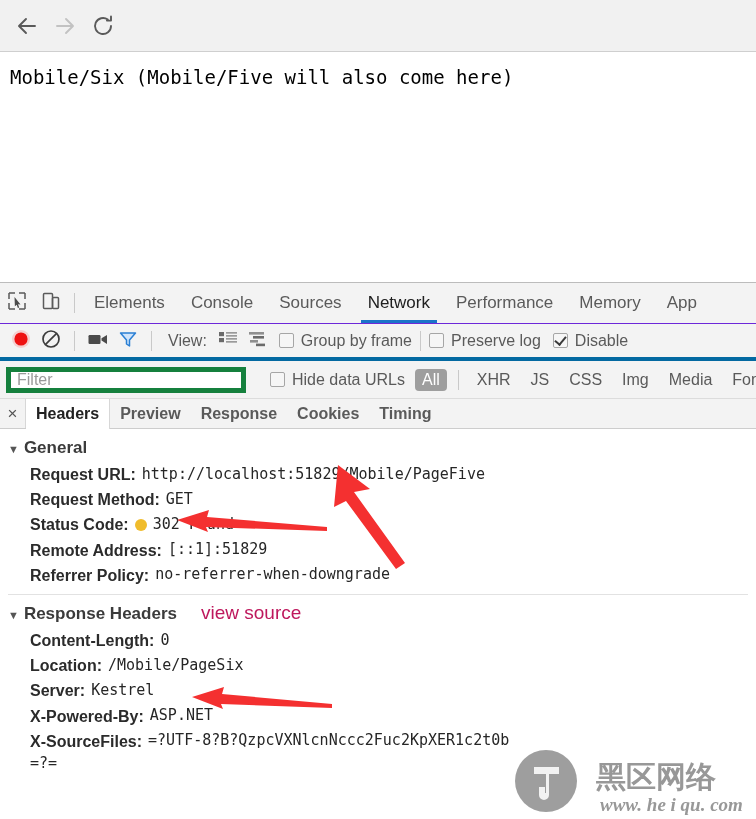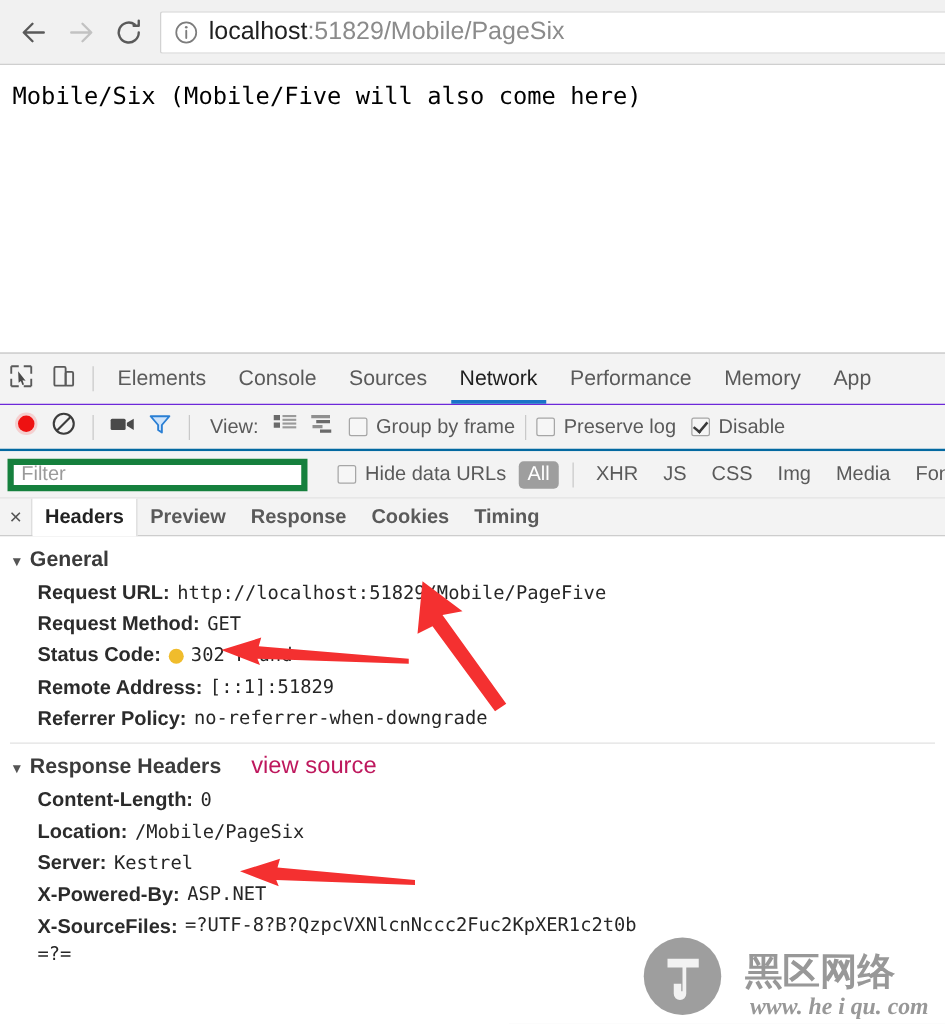--- a/index.html
+++ b/index.html
@@ -102,21 +102,21 @@
     height: 3px;
     background: #1a73c8;
   }
 
   
   #network-toolbar {
     height: 37px;
     display: flex;
     align-items: center;
     padding: 0 6px;
-    border-bottom: 2px solid #0369a1;
+    border-bottom: 4px solid #0369a1;
     background: #f3f3f3;
     flex: 0 0 auto;
     overflow: hidden;
   }
   .tb-icon {
     width: 30px; height: 30px;
     display: flex; align-items: center; justify-content: center;
     flex: 0 0 auto;
   }
   .tb-label {
@@ -347,30 +347,20 @@
     </span>
   </div>
   <div class="nav-btn">
     <span>
       <svg width="26" height="26" viewBox="0 0 26 26">
         <path d="M21 13 a8 8 0 1 1 -3.2 -6.4" fill="none" stroke="#5a5a5a" stroke-width="1.9" stroke-linecap="round"></path>
         <path d="M21 3.5 L21 7.6 L16.9 7.6" fill="none" stroke="#5a5a5a" stroke-width="1.9" stroke-linecap="round" stroke-linejoin="round"></path>
       </svg>
     </span>
   </div>
-  <div id="url-bar">
-    <span class="info-icon">
-      <svg width="20" height="20" viewBox="0 0 20 20">
-        <circle cx="10" cy="10" r="8" fill="none" stroke="#7d7d7d" stroke-width="1.4"></circle>
-        <circle cx="10" cy="5.8" r="1.05" fill="#7d7d7d"></circle>
-        <path d="M10 8.6 V14.4" stroke="#7d7d7d" stroke-width="1.5" stroke-linecap="round"></path>
-      </svg>
-    </span>
-    <span id="url-text"><span class="host">localhost</span><span>:51829/Mobile/PageSix</span></span>
-  </div>
 </div>
 
 <div id="page-viewport">
   <div id="page-body-text">Mobile/Six (Mobile/Five will also come here)</div>
 </div>
 
 <div id="devtools">
 
   <div id="devtools-tabbar">
     <div class="dt-icon-btn">

